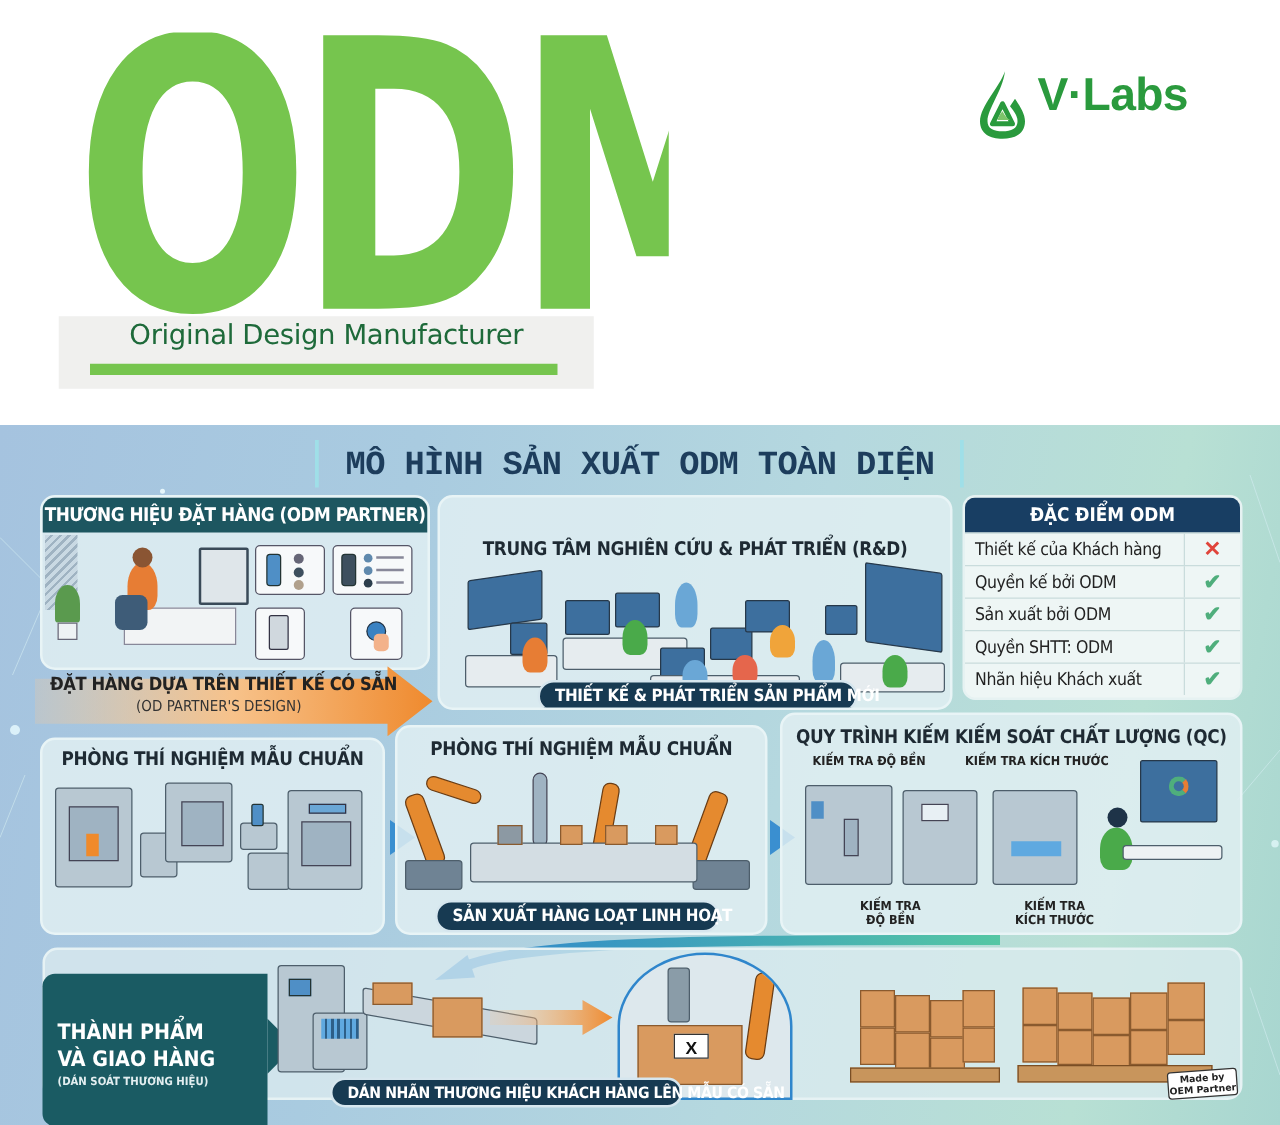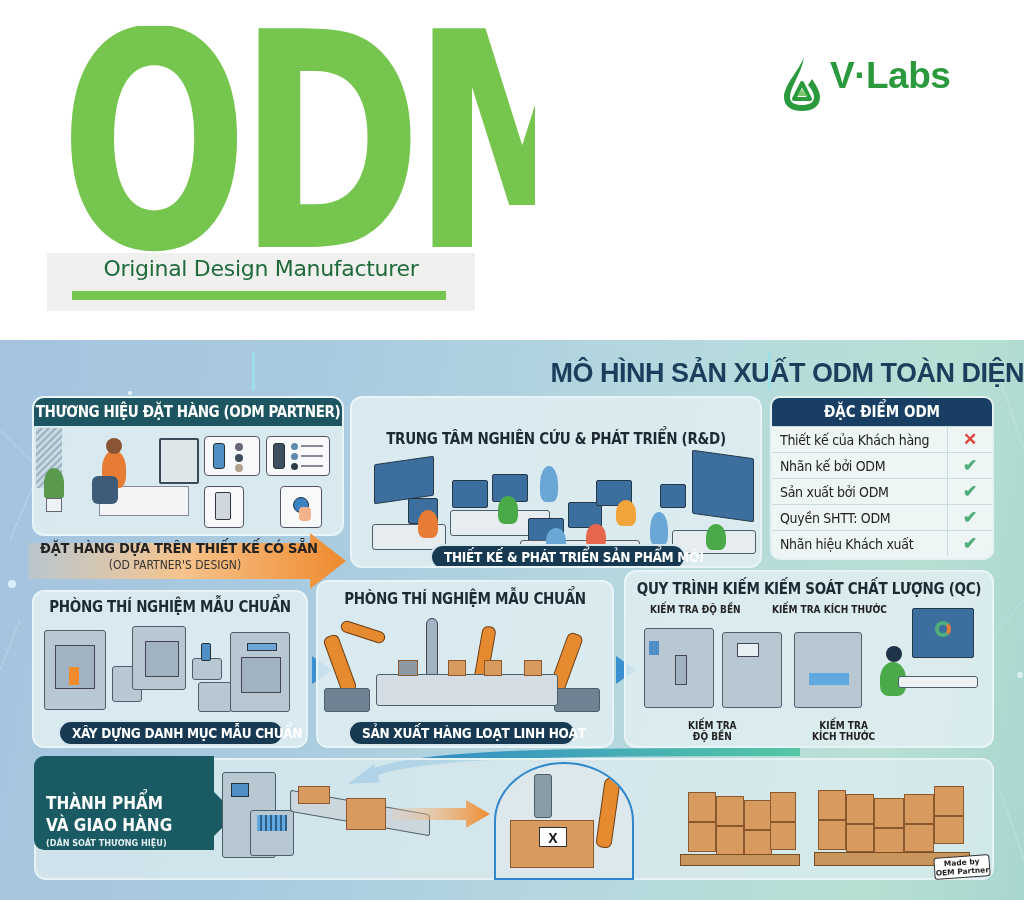--- a/index.html
+++ b/index.html
@@ -11,40 +11,40 @@
   #odm-big span{display:block;font-family:"DejaVu Sans Condensed","DejaVu Sans",sans-serif;font-weight:bold;font-size:300px;line-height:300px;letter-spacing:-12px;color:#76c54e;transform:scaleX(0.82) translateY(-32px);transform-origin:left top;white-space:nowrap}
   #subtitle-band{position:absolute;left:47px;top:253px;width:428px;height:58px;background:#f0f0ee}
   #subtitle-text{position:absolute;left:0;top:3px;width:100%;text-align:center;font-family:"DejaVu Sans",sans-serif;font-size:22px;color:#1e6a3a;letter-spacing:-0.3px}
   #subtitle-bar{position:absolute;left:25px;top:38px;width:374px;height:9px;background:#76c54e}
   #vlabs{position:absolute;left:780px;top:55px;height:70px;display:flex;align-items:flex-start}
   #vlabs-text{font-family:"Liberation Sans",sans-serif;font-size:37px;font-weight:bold;color:#2a9a3d;margin-left:6px;letter-spacing:-0.5px}
 
   
   #info{position:absolute;left:0;top:340px;width:1024px;height:560px;
     background:linear-gradient(100deg,#a5c3df 0%,#a9cbe0 30%,#b5d8df 60%,#b8e0d4 85%,#a8d6d0 100%);overflow:hidden}
-  #info-title{position:absolute;left:0;top:18px;width:1024px;text-align:right;font-family:Liberation Sans, sans-serif;font-weight:bold;font-size:27px;color:#1d3d5c;letter-spacing:-0.5px}
+  #info-title{position:absolute;left:0;top:18px;width:1024px;text-align:center;font-family:Liberation Mono, monospace;font-weight:bold;font-size:27px;color:#1d3d5c;letter-spacing:-0.5px}
   .title-rule{position:absolute;top:12px;width:3px;height:38px;background:#9fdfe8}
   .panel{position:absolute;border:2px solid #e8f4f6;border-radius:12px;background:rgba(225,238,242,0.85);overflow:hidden}
   .panel-head{height:28px;background:#1d5660;color:#fff;font-family:"DejaVu Sans Condensed","DejaVu Sans",sans-serif;font-weight:bold;font-size:15px;text-align:center;line-height:28px;white-space:nowrap;letter-spacing:-0.4px}
   .section-title{position:absolute;left:0;width:100%;text-align:center;font-family:"DejaVu Sans Condensed","DejaVu Sans",sans-serif;font-weight:bold;font-size:15px;color:#1e2a33;white-space:nowrap;letter-spacing:-0.3px}
   .pill{position:absolute;background:#173a52;color:#fff;border:2px solid #d6e6ee;border-radius:16px;font-family:"DejaVu Sans Condensed","DejaVu Sans",sans-serif;font-weight:bold;font-size:13.5px;text-align:center;white-space:nowrap;line-height:22px;padding:0 12px;letter-spacing:-0.3px}
   
   #feat{position:absolute;left:770px;top:56px;width:224px;height:164px;border-radius:10px;background:#eef6f5;border:2px solid #e6f2f2;overflow:hidden}
   #feat-head{height:28px;background:#183e63;color:#fff;font-family:"DejaVu Sans Condensed","DejaVu Sans",sans-serif;font-weight:bold;font-size:15px;text-align:center;line-height:28px}
   .feat-row{display:flex;height:26px;border-top:1px solid #c9dcdc}
   .feat-label{flex:1;padding-left:8px;font-family:"DejaVu Sans Condensed","DejaVu Sans",sans-serif;font-size:14px;line-height:26px;color:#222;border-right:1px solid #c9dcdc;white-space:nowrap;letter-spacing:-0.3px}
   .feat-mark{width:44px;text-align:center;line-height:26px;font-size:17px;font-weight:bold}
   
   #order-arrow{position:absolute;left:28px;top:193px;width:320px;height:56px}
   #order-arrow-text{position:absolute;left:40px;top:200px;width:270px;text-align:center}
   #order-line1{font-family:"DejaVu Sans Condensed","DejaVu Sans",sans-serif;font-weight:bold;font-size:14.5px;color:#222;white-space:nowrap;letter-spacing:-0.3px}
   #order-line2{font-family:"DejaVu Sans Condensed","DejaVu Sans",sans-serif;font-size:12px;color:#333;margin-top:2px}
   .flow-arrow{position:absolute;width:0;height:0;border-top:14px solid transparent;border-bottom:14px solid transparent;border-left:20px solid #3a8fd0}
   
-  #finish-tag{position:absolute;left:34px;top:416px;width:180px;height:94px;background:#1a5b63;border-radius:10px 0 0 10px}
+  #finish-tag{position:absolute;left:34px;top:439px;width:180px;height:122px;background:#1a5b63;border-radius:10px 0 0 10px}
   #finish-tag:after{content:"";position:absolute;right:-22px;top:36px;border-top:22px solid transparent;border-bottom:22px solid transparent;border-left:22px solid #1a5b63}
   #finish-title{position:absolute;left:12px;top:36px;color:#fff;font-family:"DejaVu Sans Condensed","DejaVu Sans",sans-serif;font-weight:bold;font-size:17px;line-height:22px}
   #finish-sub{position:absolute;left:12px;top:82px;color:#e2eef0;font-family:"DejaVu Sans Condensed","DejaVu Sans",sans-serif;font-weight:bold;font-size:9px}
   #bottom-panel{position:absolute;left:34px;top:418px;width:960px;height:122px;border:2px solid #e6f2f4;border-radius:12px;background:rgba(222,236,240,0.75)}
   #made-by{position:absolute;left:934px;top:516px;width:56px;height:22px;background:#fff;border:1.5px solid #333;border-radius:3px;font-family:"DejaVu Sans",sans-serif;font-size:7.5px;line-height:8.5px;font-weight:bold;text-align:center;padding-top:2px;transform:rotate(-4deg);color:#222}
   .box{position:absolute;background:#d99a5f;border:1px solid #8a5a2e}
   .machine{position:absolute;background:#b8c8d2;border:1.5px solid #4d5e6b;border-radius:3px}
   .screen{position:absolute;background:#3d6f9e;border:1.5px solid #26384a;border-radius:2px}
   .robot{position:absolute;background:#e58a2f;border:1.5px solid #6b3d14;border-radius:6px}
   .person{position:absolute;border-radius:50% 50% 30% 30%}
@@ -149,21 +149,21 @@
     <div class="pill" style="left:78px;top:146px;width:256px">THIẾT KẾ &amp; PHÁT TRIỂN SẢN PHẨM MỚI</div>
   </div>
 
   <div id="feat">
     <div id="feat-head">ĐẶC ĐIỂM ODM</div>
     <div class="feat-row">
       <div class="feat-label">Thiết kế của Khách hàng</div>
       <div class="feat-mark" style="color:#e0443a">✕</div>
     </div>
     <div class="feat-row">
-      <div class="feat-label">Nhãn kế bởi ODM</div>
+      <div class="feat-label">Quyền kế bởi ODM</div>
       <div class="feat-mark" style="color:#4fae7c">✔</div>
     </div>
     <div class="feat-row">
       <div class="feat-label">Sản xuất bởi ODM</div>
       <div class="feat-mark" style="color:#4fae7c">✔</div>
     </div>
     <div class="feat-row">
       <div class="feat-label">Quyền SHTT: ODM</div>
       <div class="feat-mark" style="color:#4fae7c">✔</div>
     </div>
@@ -199,21 +199,20 @@
       <div class="abs" style="left:12px;top:14px;width:34px;height:36px;background:#9fb3c2;border:1px solid #445"></div>
     </div>
     <div class="machine" style="left:158px;top:66px;width:30px;height:22px">
       <div class="abs" style="left:8px;top:-16px;width:10px;height:18px;background:#4f8fc6;border:1px solid #233;border-radius:2px"></div>
     </div>
     <div class="machine" style="left:164px;top:90px;width:34px;height:30px"></div>
     <div class="machine" style="left:196px;top:40px;width:60px;height:80px">
       <div class="abs" style="left:16px;top:10px;width:30px;height:8px;background:#6aa7d6;border:1px solid #334"></div>
       <div class="abs" style="left:10px;top:24px;width:40px;height:36px;background:#9fb3c2;border:1px solid #445"></div>
     </div>
-    <div class="pill" style="left:24px;top:128px;width:226px">XÂY DỰNG DANH MỤC MẪU CHUẨN</div>
   </div>
   <div class="flow-arrow" style="left:312px;top:316px"></div>
 
   <div class="panel" style="left:316px;top:240px;width:298px;height:168px">
     <div class="section-title" style="top:8px">PHÒNG THÍ NGHIỆM MẪU CHUẨN</div>
     <div class="robot" style="left:14px;top:52px;width:16px;height:60px;transform:rotate(-20deg)"></div>
     <div class="robot" style="left:22px;top:44px;width:46px;height:12px;transform:rotate(18deg)"></div>
     <div class="machine" style="left:6px;top:106px;width:46px;height:24px;background:#6f8394"></div>
     <div class="robot" style="left:108px;top:36px;width:12px;height:60px;background:#9fb3c2;border-color:#445"></div>
     <div class="robot" style="left:160px;top:44px;width:14px;height:56px;transform:rotate(10deg)"></div>
@@ -297,20 +296,21 @@
     <polygon points="0,8 74,8 74,0 98,14 74,28 74,20 0,20" fill="url(#gc)"></polygon>
   </svg>
 
   <div class="abs" style="left:494px;top:422px;width:140px;height:118px;border:2px solid #2f86cc;border-radius:50% 50% 0 0;overflow:hidden;background:#dde8ed">
     <div class="box" style="left:14px;top:56px;width:84px;height:48px">
       <div class="abs" style="left:28px;top:6px;width:28px;height:20px;background:#fff;border:1px solid #333;font-weight:bold;font-size:14px;text-align:center;line-height:20px;color:#111">X</div>
     </div>
     <div class="machine" style="left:38px;top:10px;width:18px;height:44px;background:#8a9ca8"></div>
     <div class="robot" style="left:104px;top:14px;width:16px;height:70px;transform:rotate(8deg)"></div>
   </div>
+  <div class="pill" style="left:264px;top:522px;width:282px;font-size:12.5px;line-height:20px">DÁN NHÃN THƯƠNG HIỆU KHÁCH HÀNG LÊN MẪU CÓ SẴN</div>
 
   <div class="abs" style="left:680px;top:424px;width:120px;height:106px">
     <div class="box" style="left:8px;top:28px;width:28px;height:30px"></div>
     <div class="box" style="left:36px;top:32px;width:28px;height:30px"></div>
     <div class="box" style="left:64px;top:36px;width:28px;height:30px"></div>
     <div class="box" style="left:90px;top:28px;width:26px;height:30px"></div>
     <div class="box" style="left:8px;top:58px;width:28px;height:30px"></div>
     <div class="box" style="left:36px;top:62px;width:28px;height:30px"></div>
     <div class="box" style="left:64px;top:66px;width:28px;height:26px"></div>
     <div class="box" style="left:90px;top:58px;width:26px;height:28px"></div>

